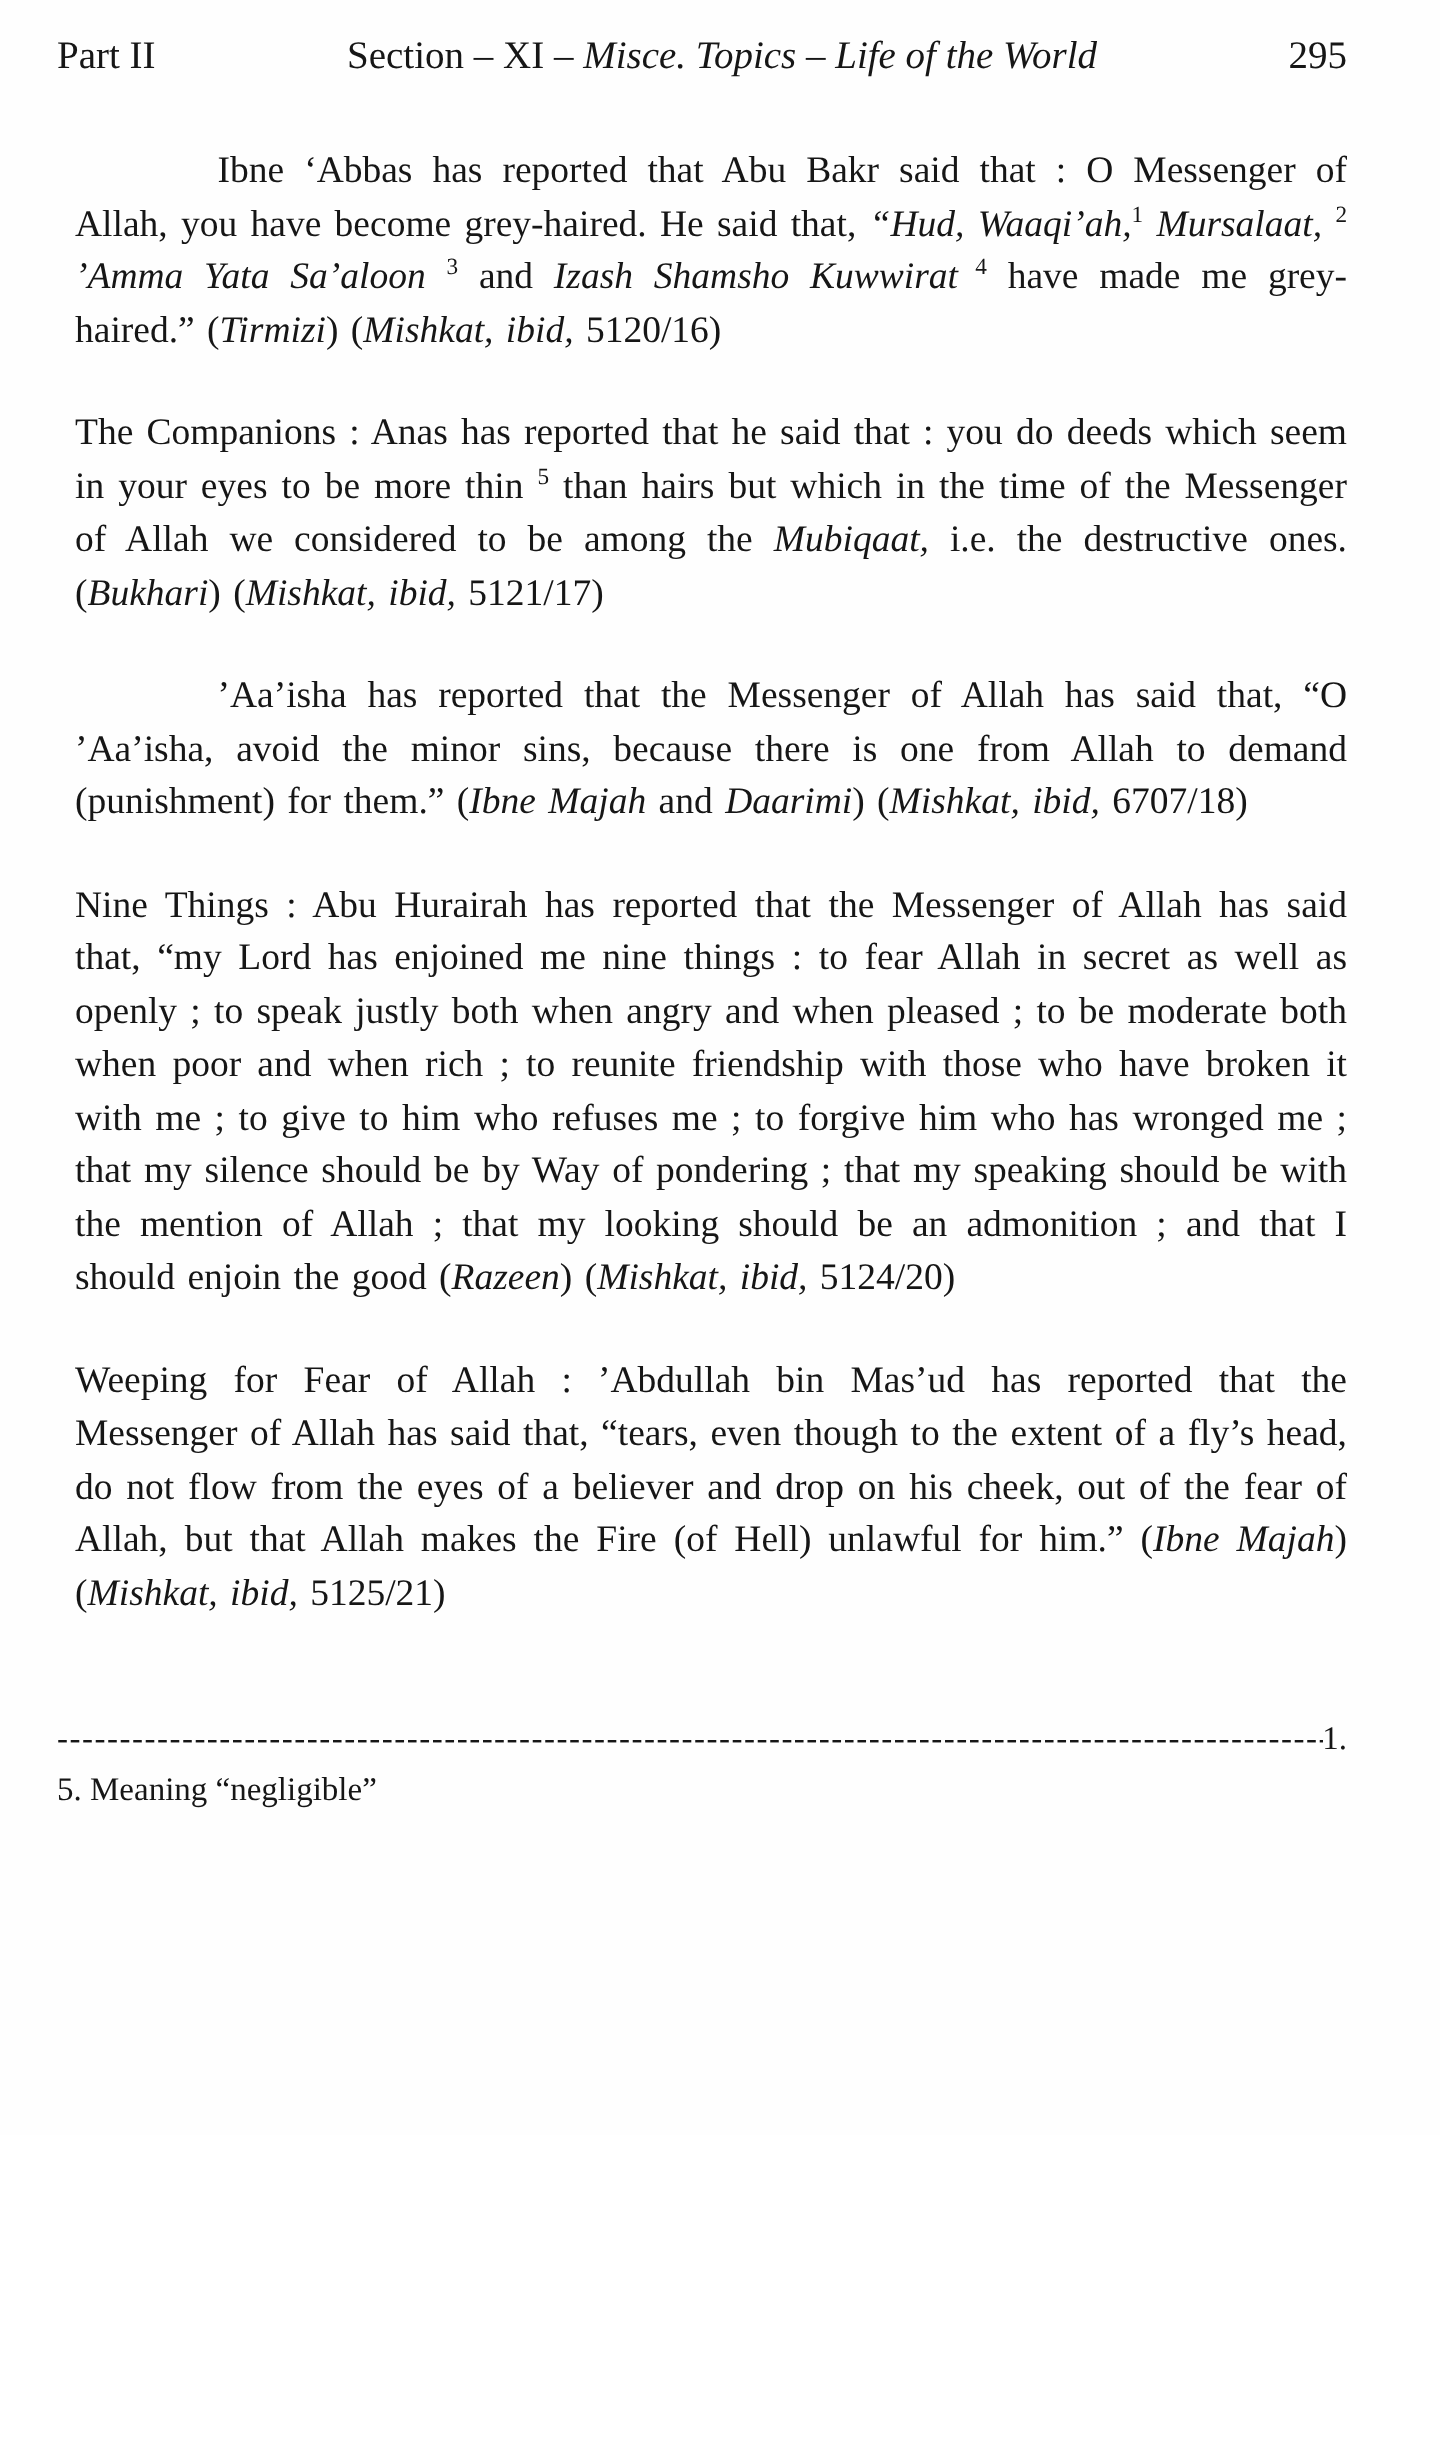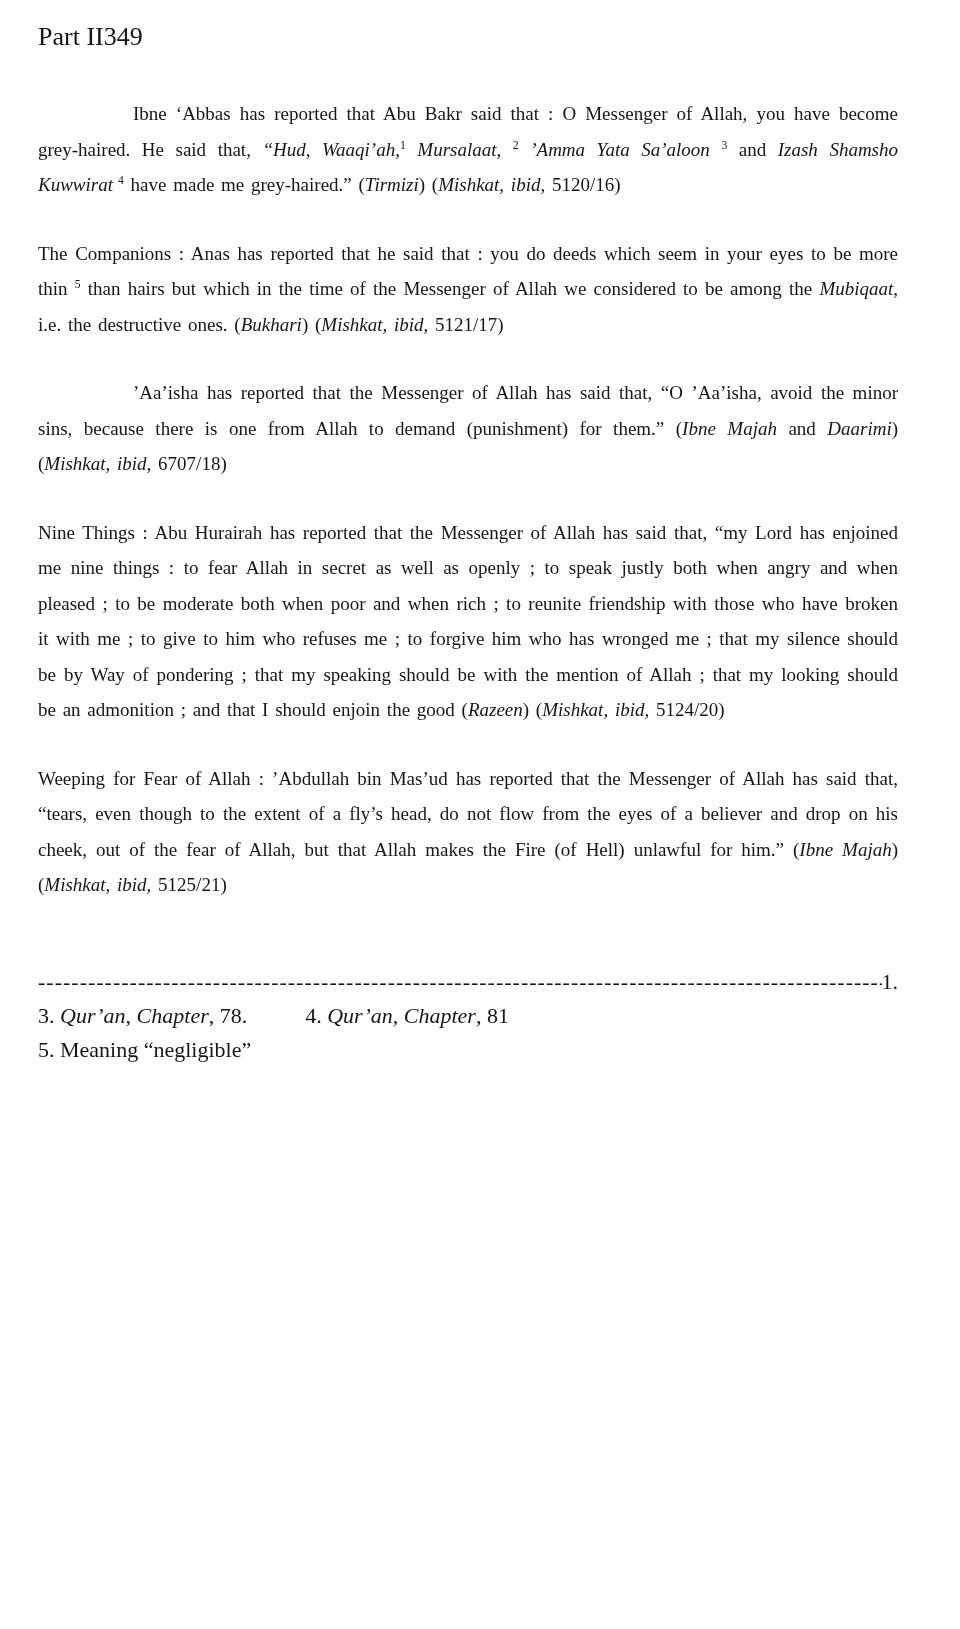--- a/index.html
+++ b/index.html
@@ -32,22 +32,22 @@
   .h-center {
     flex: 1 1 auto;
     text-align: center;
     padding: 0 10px;
   }
   .h-right { flex: 0 0 auto; }
   .content {
     margin-top: 44px;
   }
   .para {
-    margin: 0 0 33px 0;
-    font-size: 19px;
+    margin: 0 0 33px 12px;
+    font-size: 25px;
     line-height: 35.5px;
     text-align: justify;
     word-spacing: 2px;
   }
   .para.indent {
     text-indent: 95px;
   }
   .it { font-style: italic; }
   .bd { font-weight: normal; }
   .sup {
@@ -75,33 +75,33 @@
   .fn-sep-label { flex: 0 0 auto; }
   .fn-line { white-space: nowrap; }
 </style>
 </head>
 <body>
 
 <div class="page">
 
   <div class="header">
     <span class="h-left">Part II</span>
-    <span class="h-right">349</span>
+    <span class="h-center"><span>Section – XI – </span><span class="it">Misce. Topics – Life of the World</span></span>
+    <span class="h-right">295</span>
   </div>
 
   <div class="content">
     <p class="para indent"><span>Ibne ‘Abbas has reported that Abu Bakr said that : O Messenger of Allah, you have become grey-haired. He said that, </span><span class="it">“Hud, Waaqi’ah,</span><span class="sup">1</span><span class="it"> Mursalaat, </span><span class="sup">2</span><span class="it"> ’Amma Yata Sa’aloon </span><span class="sup">3</span><span> and </span><span class="it">Izash Shamsho Kuwwirat</span><span class="sup"> 4</span><span> have made me grey-haired.” (</span><span class="it">Tirmizi</span><span>) (</span><span class="it">Mishkat, ibid,</span><span> 5120/16)</span></p>
     <p class="para"><span class="bd">The Companions : </span><span>Anas has reported that he said that : you do deeds which seem in your eyes to be more thin </span><span class="sup">5</span><span> than hairs but which in the time of the Messenger of Allah we considered to be among the </span><span class="it">Mubiqaat,</span><span> i.e. the destructive ones. (</span><span class="it">Bukhari</span><span>) (</span><span class="it">Mishkat, ibid,</span><span> 5121/17)</span></p>
     <p class="para indent"><span>’Aa’isha has reported that the Messenger of Allah has said that, “O ’Aa’isha, avoid the minor sins, because there is one from Allah to demand (punishment) for them.” (</span><span class="it">Ibne Majah</span><span> and </span><span class="it">Daarimi</span><span>) (</span><span class="it">Mishkat, ibid,</span><span> 6707/18)</span></p>
     <p class="para"><span class="bd">Nine Things : </span><span>Abu Hurairah has reported that the Messenger of Allah has said that, “my Lord has enjoined me nine things : to fear Allah in secret as well as openly ; to speak justly both when angry and when pleased ; to be moderate both when poor and when rich ; to reunite friendship with those who have broken it with me ; to give to him who refuses me ; to forgive him who has wronged me ; that my silence should be by Way of pondering ; that my speaking should be with the mention of Allah ; that my looking should be an admonition ; and that I should enjoin the good (</span><span class="it">Razeen</span><span>) (</span><span class="it">Mishkat, ibid,</span><span> 5124/20)</span></p>
     <p class="para"><span class="bd">Weeping for Fear of Allah : </span><span>’Abdullah bin Mas’ud has reported that the Messenger of Allah has said that, “tears, even though to the extent of a fly’s head, do not flow from the eyes of a believer and drop on his cheek, out of the fear of Allah, but that Allah makes the Fire (of Hell) unlawful for him.” (</span><span class="it">Ibne Majah</span><span>) (</span><span class="it">Mishkat, ibid,</span><span> 5125/21)</span></p>
   </div>
 
   <div class="footnotes">
     <div class="fn-sep">
       <span class="dashes">------------------------------------------------------------------------------------------------------------------------------------------------</span>
       <span class="fn-sep-label">1.</span>
     </div>
-    <div class="fn-line"><span>3.  </span><span class="it">Qur’an, Chapter</span><span>,  78.</span><span class="gap" style="width: 58px;"></span><span>4.  </span><span class="it">Qur’an, Chapter</span><span>,  81</span></div>
     <div class="fn-line"><span>5.  Meaning “negligible”</span></div>
   </div>
 
 </div>
 
 </body></html>

